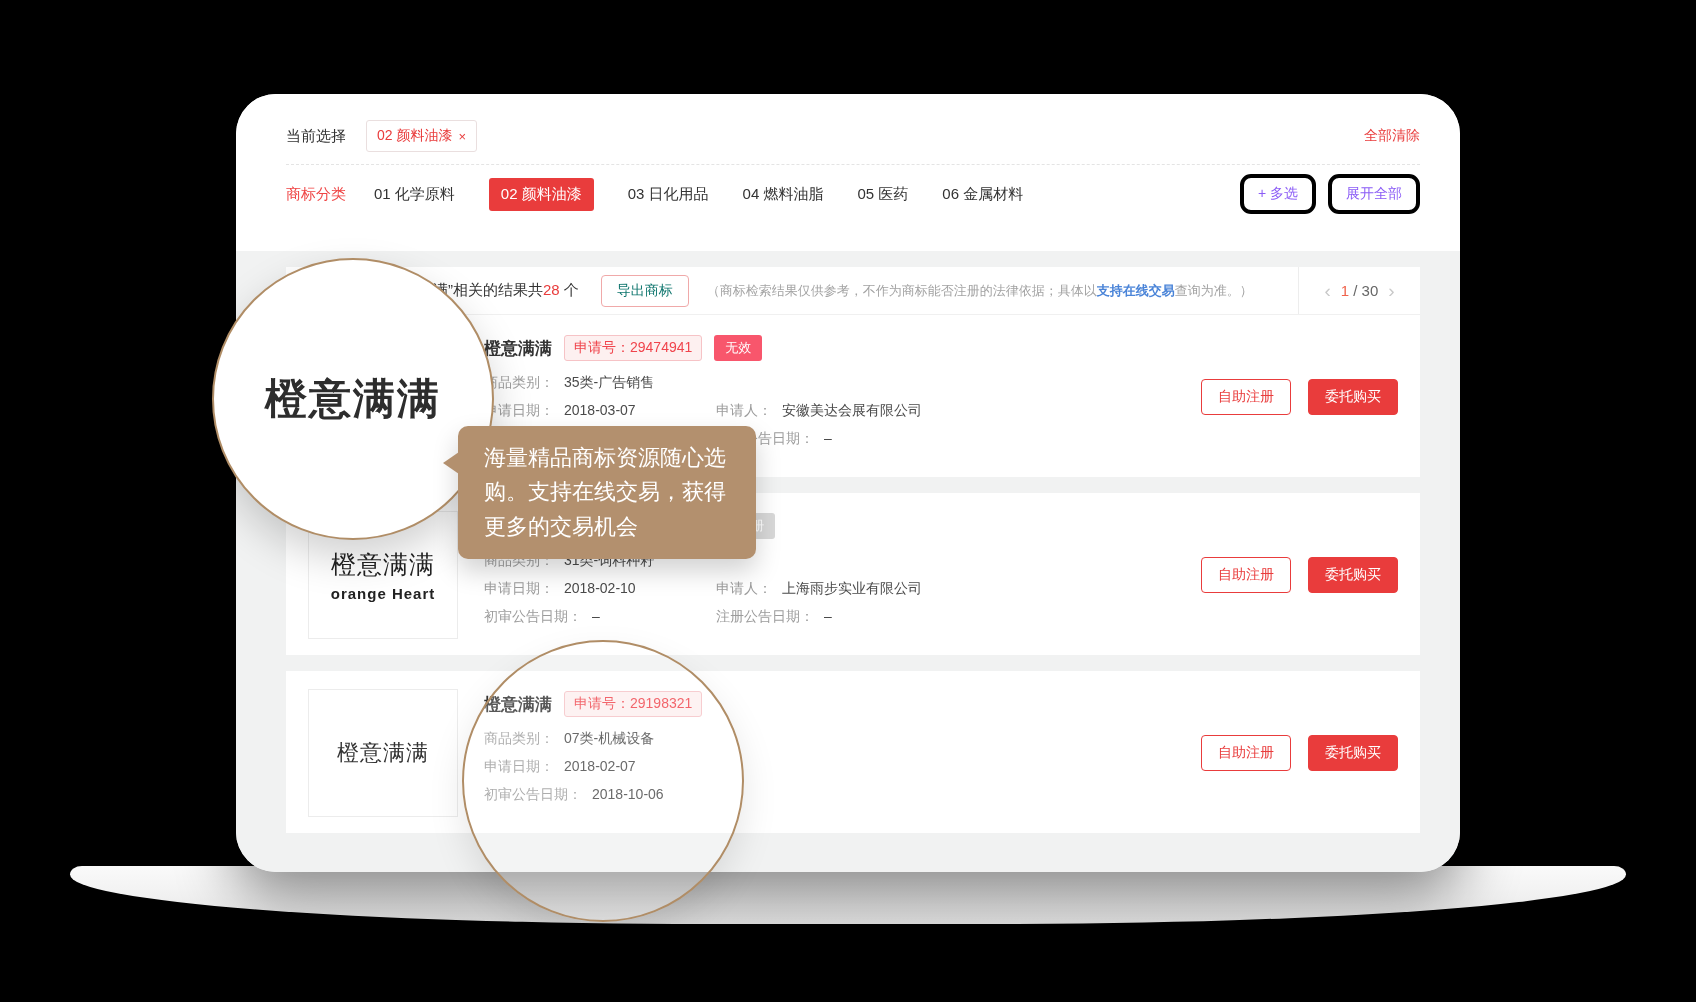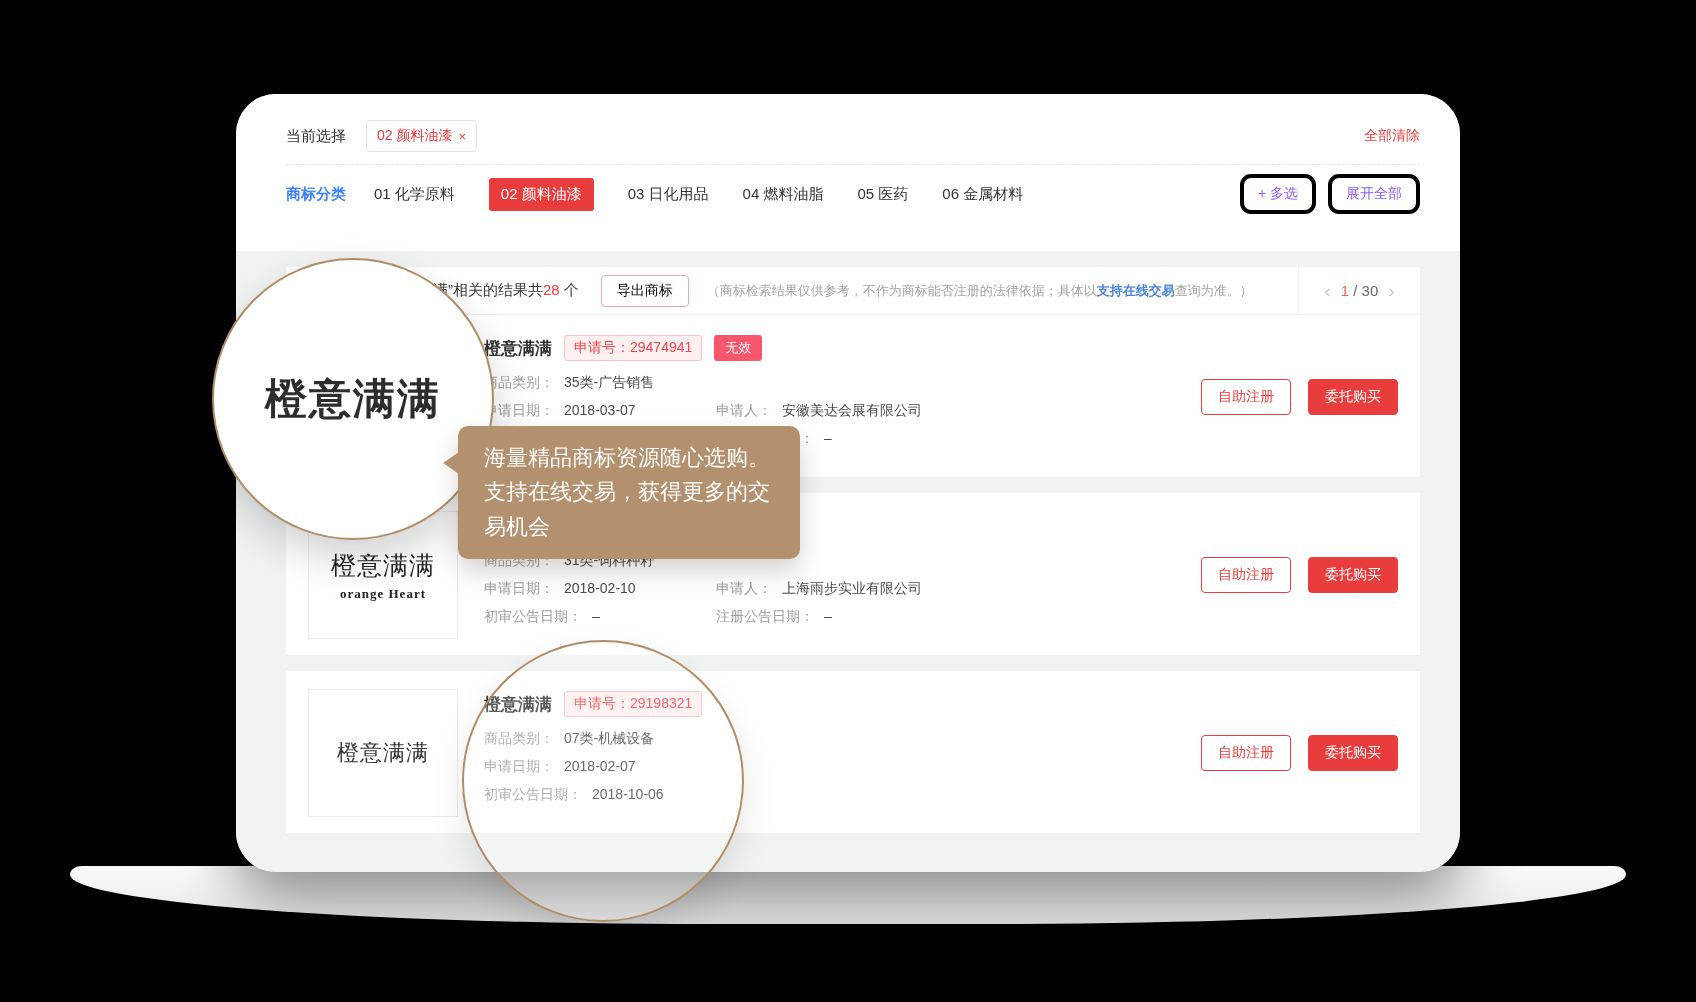--- a/index.html
+++ b/index.html
@@ -19,49 +19,49 @@
 
   .panel-top{background:#fff;padding:18px 40px 28px 50px;}
   .row-current{display:flex;align-items:center;height:48px;}
   .lbl{font-size:15px;color:#333;}
   .chip{display:inline-flex;align-items:center;margin-left:20px;border:1px solid #eadfdf;border-radius:3px;
     padding:6px 10px;font-size:14px;color:#e93c3c;background:#fff;cursor:pointer;}
   .chip .x{margin-left:6px;font-size:13px;color:#e93c3c;}
   .link-red{margin-left:auto;font-size:14px;color:#e93c3c;cursor:pointer;}
   .dash{border-bottom:1px dashed #e4e4e4;margin:4px 0 0 0;}
   .row-cats{display:flex;align-items:center;height:58px;}
-  .lbl-gray{font-size:15px;color:#3b82f6;font-weight:bold;}
+  .lbl-gray{font-size:15px;color:#ef4444;}
   .cats{display:flex;align-items:center;margin-left:28px;gap:34px;}
   .cat{font-size:15px;color:#333;cursor:pointer;white-space:nowrap;}
   .cat.sel{background:#e93c3c;color:#fff;border-radius:3px;padding:7px 12px;}
   .topbtns{margin-left:auto;display:flex;gap:12px;}
   .btn-gray{border:4px solid #000000;background:#fff;border-radius:11px;padding:7px 14px;font-size:14px;color:#8b5cf6;cursor:pointer;}
 
   .results-wrap{flex:1;padding:16px 40px 18px 50px;background:#f1f2f2;overflow:hidden;}
   .block{background:#fff;}
   .block + .block{margin-top:16px;}
 
   .res-head{display:flex;align-items:stretch;height:48px;border-bottom:1px solid #f0f0f0;}
   .res-head-left{display:flex;align-items:center;flex:1;padding-left:22px;}
   .summary{font-size:15px;color:#333;white-space:nowrap;}
   .summary .cnt{color:#e93c3c;}
-  .btn-export{margin:0 18px 0 22px;border:1px solid #f0a9a9;background:#fff;color:#000000;
+  .btn-export{margin:0 18px 0 22px;border:1px solid #f0a9a9;background:#fff;color:#0f766e;
     border-radius:4px;padding:6px 15px;font-size:14px;cursor:pointer;white-space:nowrap;}
   .disclaimer{font-size:13px;color:#a3a3a3;white-space:nowrap;overflow:hidden;}
   .disclaimer .blue{color:#4a84d8;cursor:pointer;font-weight:bold;}
   .pager{width:122px;border-left:1px solid #ededed;display:flex;align-items:center;justify-content:center;gap:10px;font-size:15px;color:#666;}
   .pg-arrow{color:#c9c9c9;font-size:19px;line-height:1;cursor:pointer;}
   .pg-cur{color:#f0634c;}
 
   .result-row{display:flex;align-items:flex-start;padding:18px 22px 16px 22px;}
   .thumb{width:150px;height:128px;border:1px solid #ececec;background:#fff;display:flex;flex-direction:column;
     align-items:center;justify-content:center;flex:none;}
   .thumb .t-main{font-size:22px;color:#333;letter-spacing:1px;}
   .thumb.serif .t-main{font-family:"DejaVu Serif",serif;font-size:25px;color:#222;}
-  .thumb .t-sub{font-family:Liberation Serif, serif;font-weight:bold;font-size:13px;color:#222;margin-top:4px;letter-spacing:1px;}
+  .thumb .t-sub{font-family:Liberation Sans, sans-serif;font-weight:bold;font-size:15px;color:#222;margin-top:4px;letter-spacing:1px;}
   .detail{margin-left:26px;flex:1;padding-top:2px;}
   .title-line{display:flex;align-items:center;margin-bottom:12px;}
   .tm-name{font-size:17px;font-weight:bold;color:#333;}
   .no-badge{margin-left:12px;background:#fdf0f0;border:1px solid #f6c3c6;color:#f0444c;
     border-radius:3px;padding:3px 9px;font-size:14px;white-space:nowrap;}
   .st-badge{margin-left:12px;border-radius:3px;padding:4px 11px;font-size:13px;color:#fff;}
   .st-invalid{background:#f8566c;}
   .st-registered{background:#d8d8d8;}
   .dline{display:flex;margin-bottom:9px;font-size:14px;line-height:19px;}
   .dcell{display:flex;}
@@ -74,21 +74,21 @@
 
   
   .circle{position:absolute;border-radius:50%;border:2px solid #b08d66;}
   .circle1{left:212px;top:258px;width:282px;height:282px;background:#fff;
     box-shadow:0 18px 40px rgba(0,0,0,.18);display:flex;align-items:center;justify-content:center;}
   .circle1 .big{font-size:42px;font-weight:600;color:#2d2d2d;letter-spacing:2px;}
   .circle2{left:462px;top:640px;width:282px;height:282px;background:rgba(255,255,255,.18);
     box-shadow:0 16px 36px rgba(0,0,0,.10);}
 
   .tip{position:absolute;background:#b3906e;color:#fff;border-radius:10px;padding:15px 26px;
-    font-size:22px;line-height:1.56;width:342px;box-shadow:0 12px 26px rgba(0,0,0,.18);}
+    font-size:22px;line-height:1.56;width:298px;box-shadow:0 12px 26px rgba(0,0,0,.18);}
   .tip:before{content:"";position:absolute;left:-15px;width:0;height:0;
     border-top:11px solid transparent;border-bottom:11px solid transparent;border-right:16px solid #b3906e;}
   .tip1{left:458px;top:426px;}
   .tip1:before{top:26px;}
   .tip2{left:690px;top:750px;}
   .tip2:before{top:42px;}
 </style>
 </head>
 <body>
 

